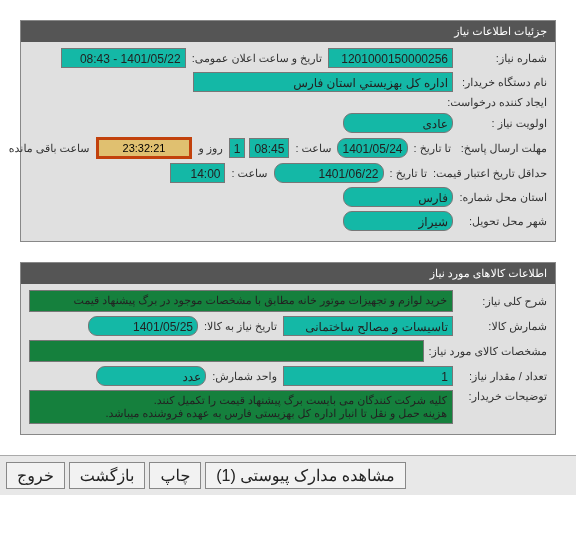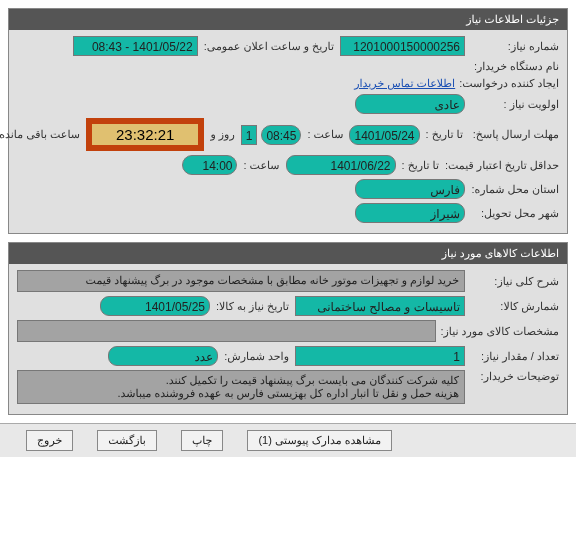--- a/index.html
+++ b/index.html
@@ -5,21 +5,21 @@
 * { box-sizing: border-box; margin: 0; padding: 0; }
 body {
   font-family: Tahoma, Arial, sans-serif;
   font-size: 11px;
   background: #fff;
   direction: rtl;
   width: 576px;
 }
 .panel {
   border: 1px solid #888;
-  margin: 8px;
+  margin: 20px;
 }
 .panel-header {
   background: #555;
   color: #fff;
   padding: 4px 8px;
   font-size: 11px;
   font-weight: normal;
 }
 .panel-body {
   padding: 6px 8px;
@@ -42,68 +42,67 @@
   background: #14b8a6;
   border: 1px solid #777;
   padding: 2px 4px;
   font-size: 12px;
   height: 20px;
   line-height: 16px;
   color: #222;
 }
 .field-lg { width: 125px; }
 .field-md { width: 110px; border-radius: 9px; }
-.field-sm { width: 55px; border-radius: 10px; }
+.field-sm { width: 55px; }
 .field-xs { width: 35px; }
 .field-wide { flex: 1; }
 .textarea {
-  background: #a3a3a3;
+  background: #15803d;
   border: 1px solid #777;
   padding: 3px 5px;
   font-size: 11px;
   min-height: 22px;
   flex:1;
   color:#222;
 }
 .textarea.tall { min-height: 30px; }
 .link {
   color: #1a4fb3;
   text-decoration: underline;
   cursor: pointer;
   font-size: 11px;
 }
 .gold-time {
   background: #e0c070;
-  border: 6px solid #c2410c;
+  border: 3px solid #c2410c;
   padding: 2px 24px;
-  font-size: 15px;
+  font-size: 11px;
 }
 .sub-label {
   font-size: 11px;
   color: #333;
   white-space: nowrap;
   padding: 0 2px;
 }
 .footer-bar {
   display:flex;
   justify-content: flex-start;
   gap:4px;
   padding:6px;
   background:#e8e8e8;
   border-top:1px solid #aaa;
   flex-direction: row-reverse;
 }
 .btn {
   background:#f2f2f2;
   border:1px solid #888;
   padding:3px 10px;
-  font-size:11px;
+  font-size:16px;
   cursor:pointer;
   color:#222;
-  margin-left:20px;
 }
 .btn-dark {
   background:#777;
   color:#fff;
   border:1px solid #555;
 }
 .spacer-label { min-width: 90px; }
 </style>
 </head>
 <body>
@@ -114,25 +113,25 @@
 
     <div class="row">
       <span class="label">شماره نیاز:</span>
       <span class="field field-lg">1201000150000256</span>
       <span class="sub-label">تاریخ و ساعت اعلان عمومی:</span>
       <span class="field field-lg">1401/05/22 - 08:43</span>
     </div>
 
     <div class="row">
       <span class="label">نام دستگاه خریدار:</span>
+      <span class="field field-wide" style="max-width:260px">اداره كل بهزيستي استان فارس</span>
     </div>
 
     <div class="row">
       <span class="label">ایجاد کننده درخواست:</span>
-      <span class="link">اطلاعات تماس خریدار</span>
     </div>
 
     <div class="row">
       <span class="label">اولویت نیاز :</span>
       <span class="field field-md">عادی</span>
     </div>
 
     <div class="row">
       <span class="label">مهلت ارسال پاسخ:</span>
       <span class="sub-label">تا تاریخ :</span>

